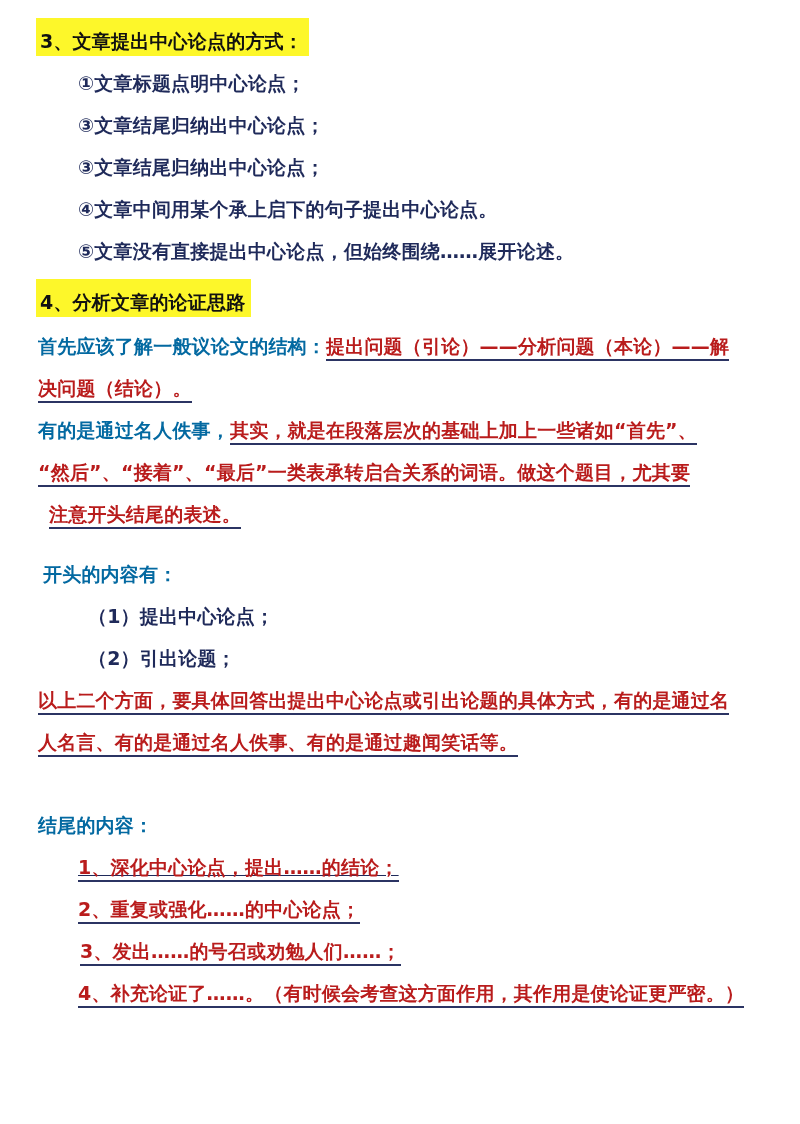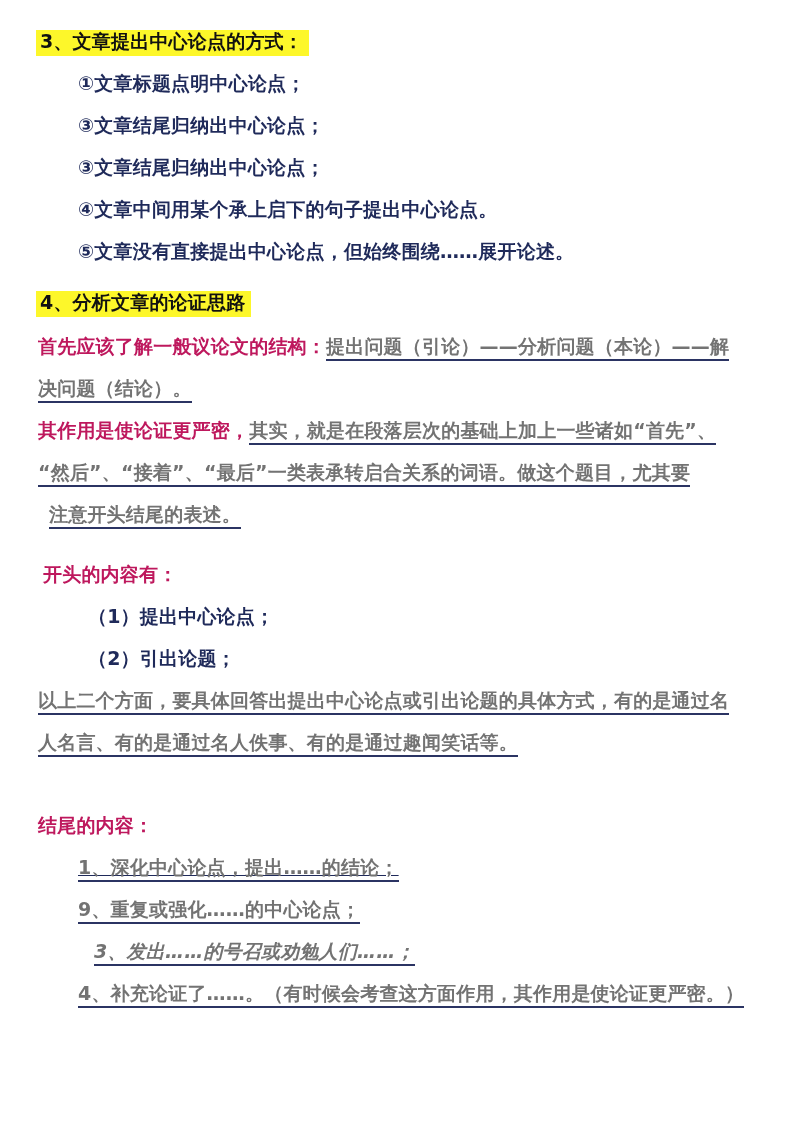--- a/index.html
+++ b/index.html
@@ -1,47 +1,47 @@
 <!DOCTYPE html>
 <html><head>
   <meta charset="utf-8">
   <style>
     html, body { margin: 0; padding: 0; background: #ffffff; }
     body { width: 800px; height: 1124px; position: relative; overflow: hidden;
       font-family: "DejaVu Sans", "Liberation Sans", sans-serif; font-weight: bold; }
     .line { position: absolute; font-size: 19px; line-height: 26px; white-space: nowrap; color: #1f2a5a; letter-spacing: 0.2px; }
-    .hl { background: #fdf72a; padding: 0 6px 4px 4px; color: #111111; }
-    .red { color: #be185d; }
-    .navy { color: #737373; }
+    .hl { background: #fdf72a; padding: 12px 6px 4px 4px; color: #111111; }
+    .red { color: #0369a1; }
+    .navy { color: #b91c1c; }
     .u { border-bottom: 2px solid #2b3463; padding-bottom: 2px; }
   </style>
 </head>
 <body>
 
 <div>
   <div class="line" style="left:36px; top:28px;"><span class="hl">3、文章提出中心论点的方式：</span></div>
   <div class="line" style="left:78px; top:70px;">①文章标题点明中心论点；</div>
   <div class="line" style="left:78px; top:112px;">③文章结尾归纳出中心论点；</div>
   <div class="line" style="left:78px; top:154px;">③文章结尾归纳出中心论点；</div>
   <div class="line" style="left:78px; top:196px;">④文章中间用某个承上启下的句子提出中心论点。</div>
   <div class="line" style="left:78px; top:238px;">⑤文章没有直接提出中心论点，但始终围绕……展开论述。</div>
 
   <div class="line" style="left:36px; top:289px;"><span class="hl">4、分析文章的论证思路</span></div>
 
   <div class="line" style="left:38px; top:333px;"><span class="red">首先应该了解一般议论文的结构：</span><span class="u navy">提出问题（引论）——分析问题（本论）——解</span></div>
   <div class="line" style="left:38px; top:375px;"><span class="u navy">决问题（结论）。</span></div>
 
-  <div class="line" style="left:38px; top:417px;"><span class="red">其作用是使论证更严密，</span><span class="u navy">其实，就是在段落层次的基础上加上一些诸如“首先”、</span></div>
+  <div class="line" style="left:38px; top:417px;"><span class="red">有的是通过名人佚事，</span><span class="u navy">其实，就是在段落层次的基础上加上一些诸如“首先”、</span></div>
   <div class="line" style="left:38px; top:459px;"><span class="u navy">“然后”、“接着”、“最后”一类表承转启合关系的词语。做这个题目，尤其要</span></div>
   <div class="line" style="left:49px; top:501px;"><span class="u navy">注意开头结尾的表述。</span></div>
 
   <div class="line red" style="left:43px; top:561px;">开头的内容有：</div>
   <div class="line" style="left:88px; top:603px;">（1）提出中心论点；</div>
   <div class="line" style="left:88px; top:645px;">（2）引出论题；</div>
   <div class="line" style="left:38px; top:687px;"><span class="u navy">以上二个方面，要具体回答出提出中心论点或引出论题的具体方式，有的是通过名</span></div>
   <div class="line" style="left:38px; top:729px;"><span class="u navy">人名言、有的是通过名人佚事、有的是通过趣闻笑话等。</span></div>
 
   <div class="line red" style="left:38px; top:812px;">结尾的内容：</div>
   <div class="line" style="left:78px; top:854px;text-decoration:underline;"><span class="u navy">1、深化中心论点，提出……的结论；</span></div>
-  <div class="line" style="left:78px; top:896px;"><span class="u navy">9、重复或强化……的中心论点；</span></div>
-  <div class="line" style="left:94px; top:938px;font-style:italic;"><span class="u navy">3、发出……的号召或劝勉人们……；</span></div>
+  <div class="line" style="left:78px; top:896px;"><span class="u navy">2、重复或强化……的中心论点；</span></div>
+  <div class="line" style="left:80px; top:938px;"><span class="u navy">3、发出……的号召或劝勉人们……；</span></div>
   <div class="line" style="left:78px; top:980px;"><span class="u navy">4、补充论证了……。（有时候会考查这方面作用，其作用是使论证更严密。）</span></div>
 </div>
 
 </body></html>

